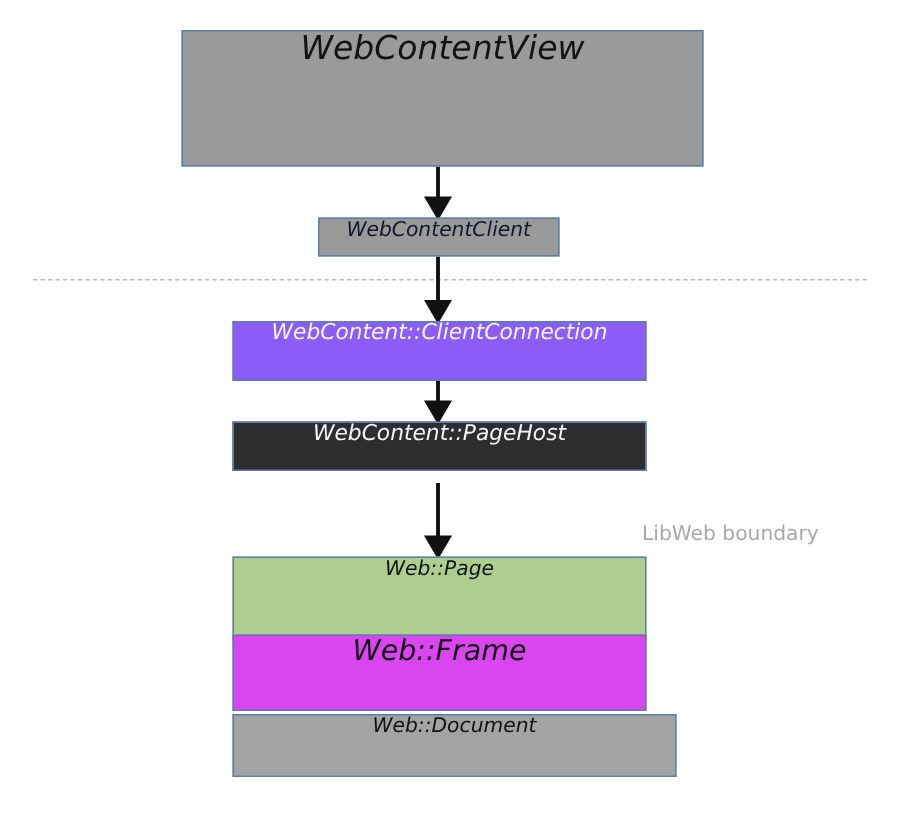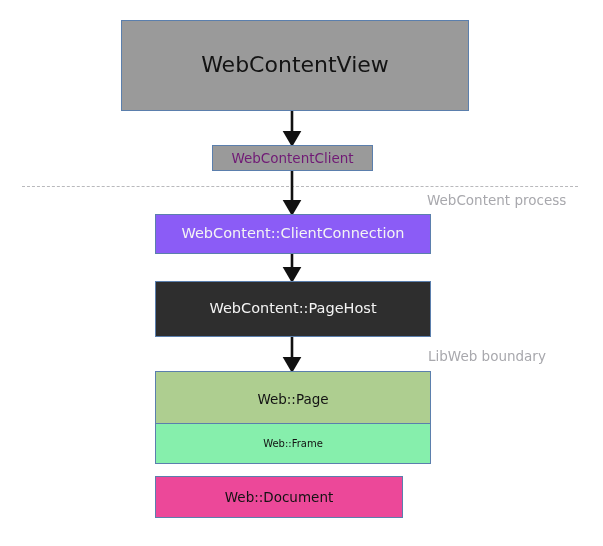--- a/index.html
+++ b/index.html
@@ -21,24 +21,25 @@
     left: 0; top: 0;
     width: 603px;
     height: 546px;
   }
 
   .node {
     position: absolute;
     box-sizing: border-box;
     border: 1px solid #5b7fad;
     display: flex;
-    align-items: center;
+    align-items: flex-start;
     justify-content: center;
     text-align: center;
     line-height: 1.1;
+    font-style: italic;
   }
 
   .node-label {
     display: block;
     white-space: nowrap;
   }
 
   
   .n-webcontentview {
     left: 121px;
@@ -49,70 +50,70 @@
     color: #131313;
     font-size: 22px;
   }
 
   .n-webcontentclient {
     left: 212px;
     top: 145px;
     width: 161px;
     height: 26px;
     background: #9a9a9a;
-    color: #701a75;
+    color: #0f172a;
     font-size: 13.5px;
   }
 
   .n-clientconnection {
     left: 155px;
     top: 214px;
     width: 276px;
     height: 40px;
     background: #8b5cf6;
     color: #f4f4f4;
     font-size: 14.5px;
   }
 
   .n-pagehost {
     left: 155px;
     top: 281px;
     width: 276px;
-    height: 56px;
+    height: 33px;
     background: #2e2e2e;
     color: #f4f4f4;
     font-size: 14.5px;
   }
 
   .n-page {
     left: 155px;
     top: 371px;
     width: 276px;
     height: 56px;
     background: #aece90;
     color: #131313;
     font-size: 13.5px;
   }
 
   .n-frame {
     left: 155px;
     top: 423px;
     width: 276px;
-    height: 41px;
-    background: #86efac;
-    color: #131313;
-    font-size: 10px;
+    height: 51px;
+    background: #d946ef;
+    color: #131313;
+    font-size: 19px;
   }
 
   .n-document {
     left: 155px;
     top: 476px;
-    width: 248px;
+    width: 296px;
     height: 42px;
-    background: #ec4899;
+    background: #a3a3a3;
     color: #131313;
     font-size: 13.5px;
   }
 
   
   #edges {
     position: absolute;
     left: 0; top: 0;
     width: 603px;
     height: 546px;
@@ -147,21 +148,20 @@
     left: 428px;
     top: 348px;
   }
 </style>
 </head>
 <body>
 
 <div id="diagram">
 
   <div class="boundary-line"></div>
-  <div class="boundary-label lbl-webcontent">WebContent process</div>
   <div class="boundary-label lbl-libweb">LibWeb boundary</div>
 
   <svg id="edges" viewBox="0 0 603 546">
     <defs>
       <marker id="arrowhead" markerWidth="10" markerHeight="10" refX="3.1" refY="4" orient="auto" markerUnits="strokeWidth">
         <path d="M0,0.4 L6.2,4 L0,7.6 z" fill="#111111"></path>
       </marker>
     </defs>
     <g stroke="#111111" stroke-width="2.6" fill="none" marker-end="url(#arrowhead)">
       <line x1="292" y1="111" x2="292" y2="139"></line>

